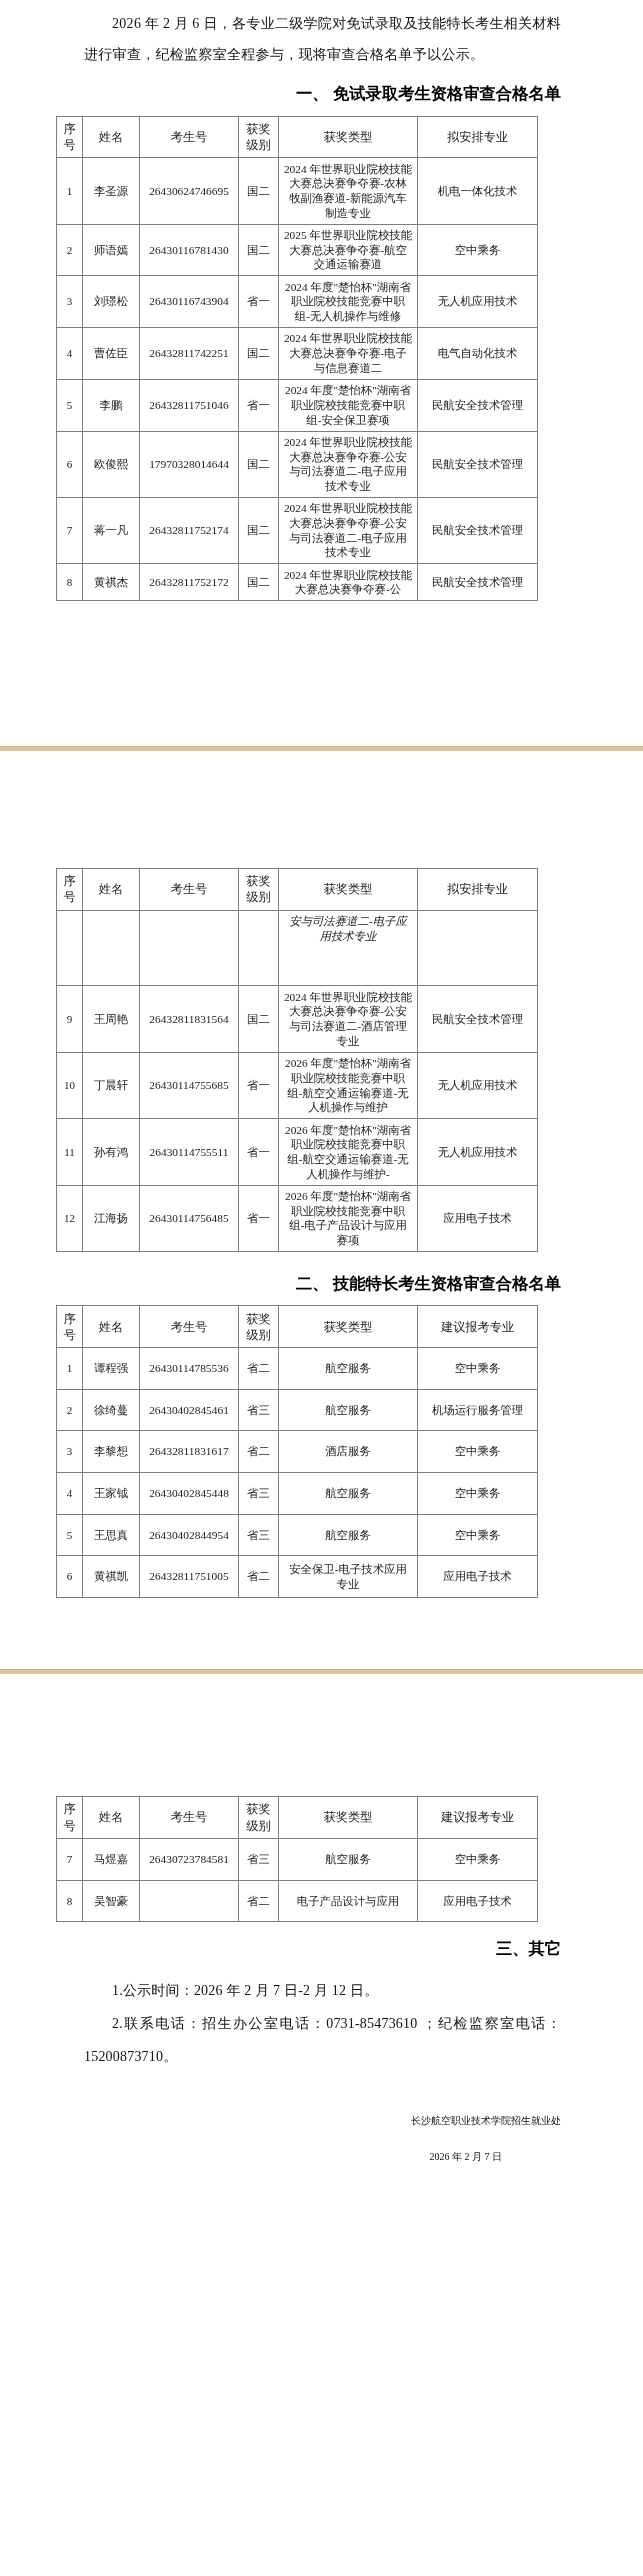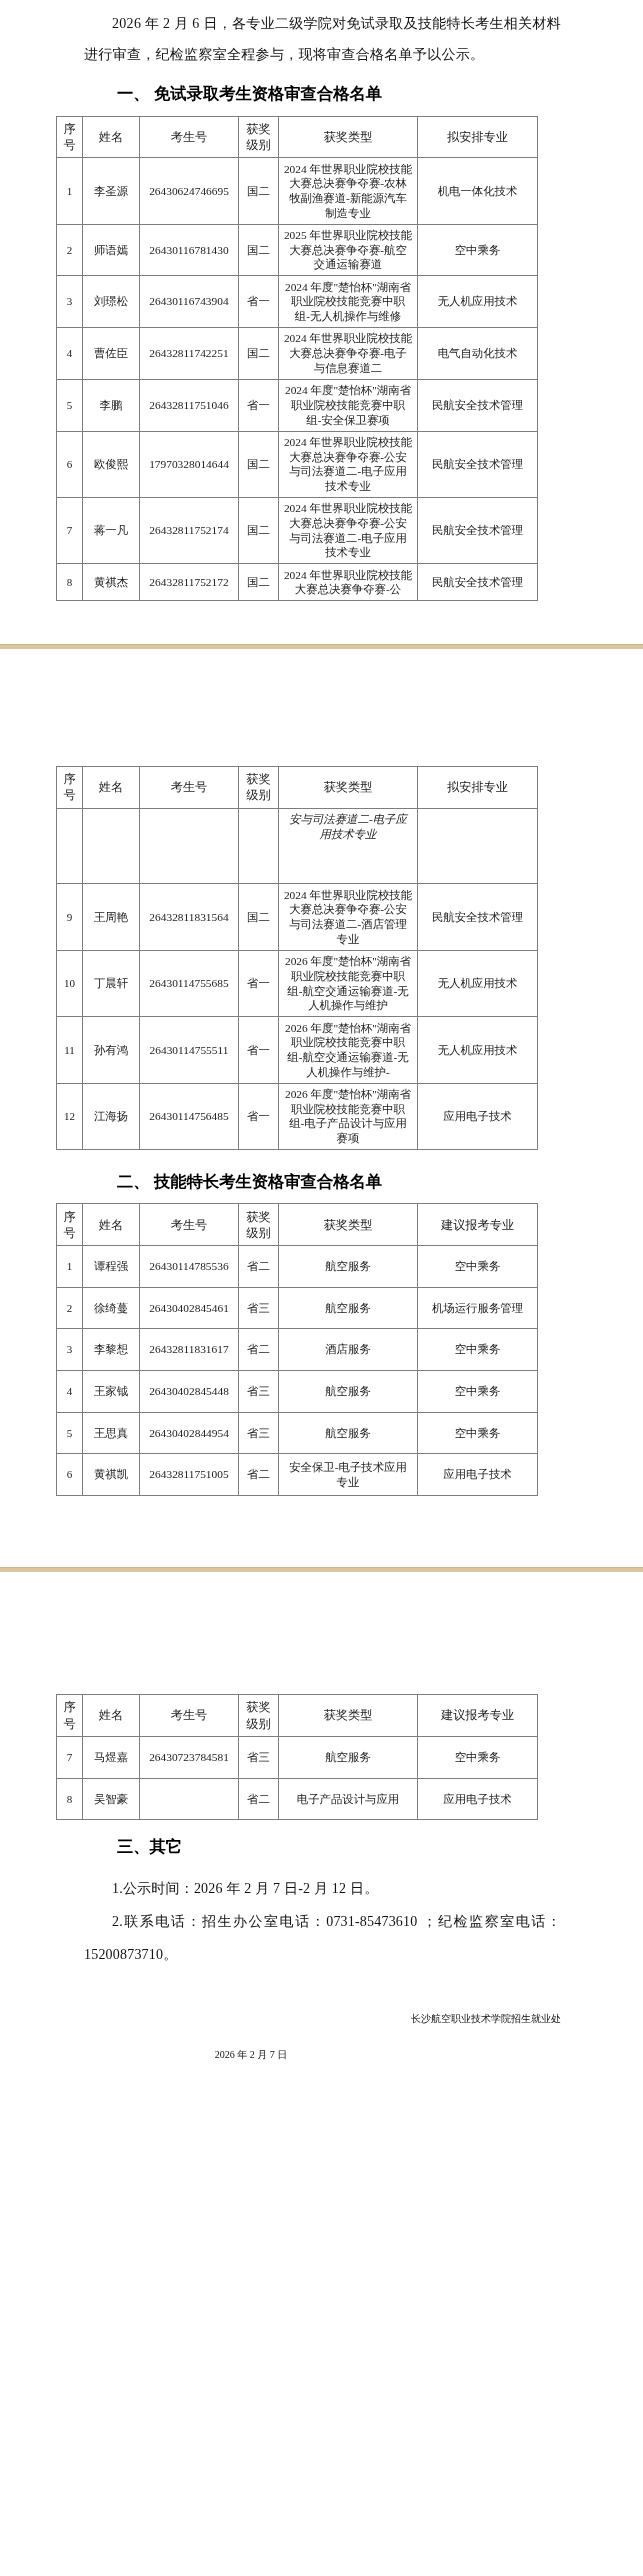--- a/index.html
+++ b/index.html
@@ -2,33 +2,33 @@
 <html style="font-size:13px"><head>
 <meta charset="utf-8">
 <style>
   html,body { margin:0; padding:0; }
   body {
     width:643px; height:2576px; background:#ffffff; color:#111;
     font-family:"Liberation Serif","DejaVu Serif",serif;
     -webkit-font-smoothing:antialiased;
   }
   .page { position:relative; overflow:hidden; }
-  #page1 { height:644px; }
+  #page1 { height:746px; }
   #page2 { height:918px; }
   #page3 { height:904px; }
   .sep { height:4.1px; background:#d9c49e; border-top:0.8px solid #cdb58a; }
 
   .intro {
     margin:8.2px 82px 0 84px; font-size:14px; line-height:31px;
     text-align:justify; text-indent:2em; letter-spacing:0.3px;
   }
   h2.sec {
     margin:13px 82px 0 84px; padding-left:33px;
     font-family:"Liberation Sans","DejaVu Sans",sans-serif;
-    font-size:16.3px; font-weight:bold; color:#000; line-height:21px;
+    font-size:16.3px; font-weight:bold; color:#000; line-height:21px;text-align:right;
   }
 
   table.doc {
     border-collapse:collapse; table-layout:fixed;
     margin-left:56px; width:481px; margin-top:11.4px;
     font-size:11.4px;
   }
   table.doc th, table.doc td {
     border:0.8px solid #7d7d7d; font-weight:normal; color:#1a1a1a;
     overflow:hidden; word-break:break-all;
@@ -48,21 +48,21 @@
   
   #table1b tbody tr:first-child td { height:68px; vertical-align:top;font-style:italic; }
 
   .item {
     margin:0 82px 0 84px; font-size:14px; line-height:33px;
     text-align:justify; text-indent:2em; letter-spacing:0.2px;
   }
   .item.first { margin-top:14.7px; }
   .footer { margin:37px 82px 0 0; text-align:right; font-size:10px; color:#111; }
   .footer .org { line-height:21px; }
-  .footer .date { margin-top:14.7px; padding-right:59px; line-height:21px;text-align:center; }
+  .footer .date { margin-top:14.7px; padding-right:59px; line-height:21px; }
 </style>
 </head>
 <body>
 
 <div class="page" id="page1">
   <p class="intro">2026 年 2 月 6 日，各专业二级学院对免试录取及技能特长考生相关材料进行审查，纪检监察室全程参与，现将审查合格名单予以公示。</p>
 
   <h2 class="sec">一、 免试录取考生资格审查合格名单</h2>
 
   <table class="doc" id="table1a">

